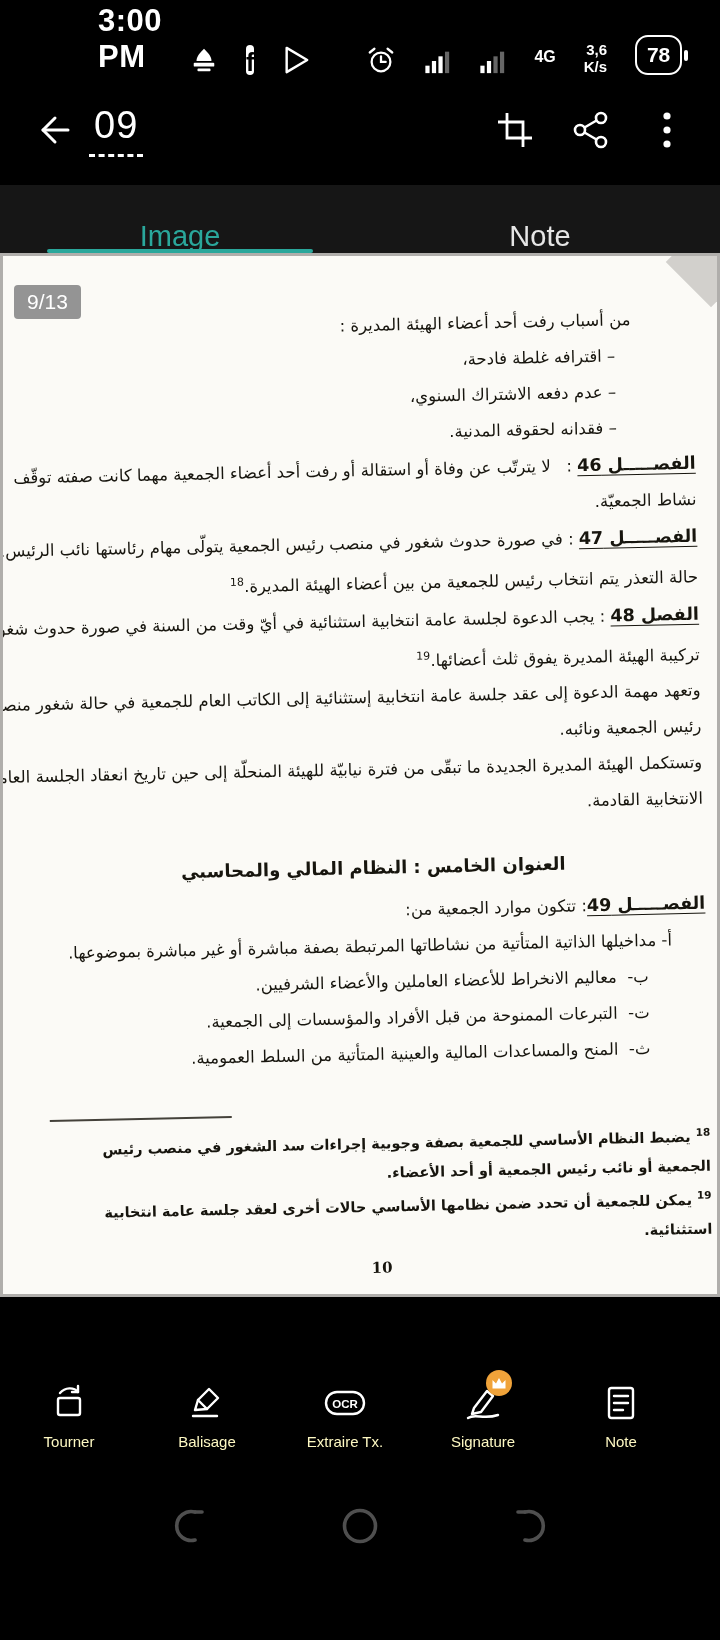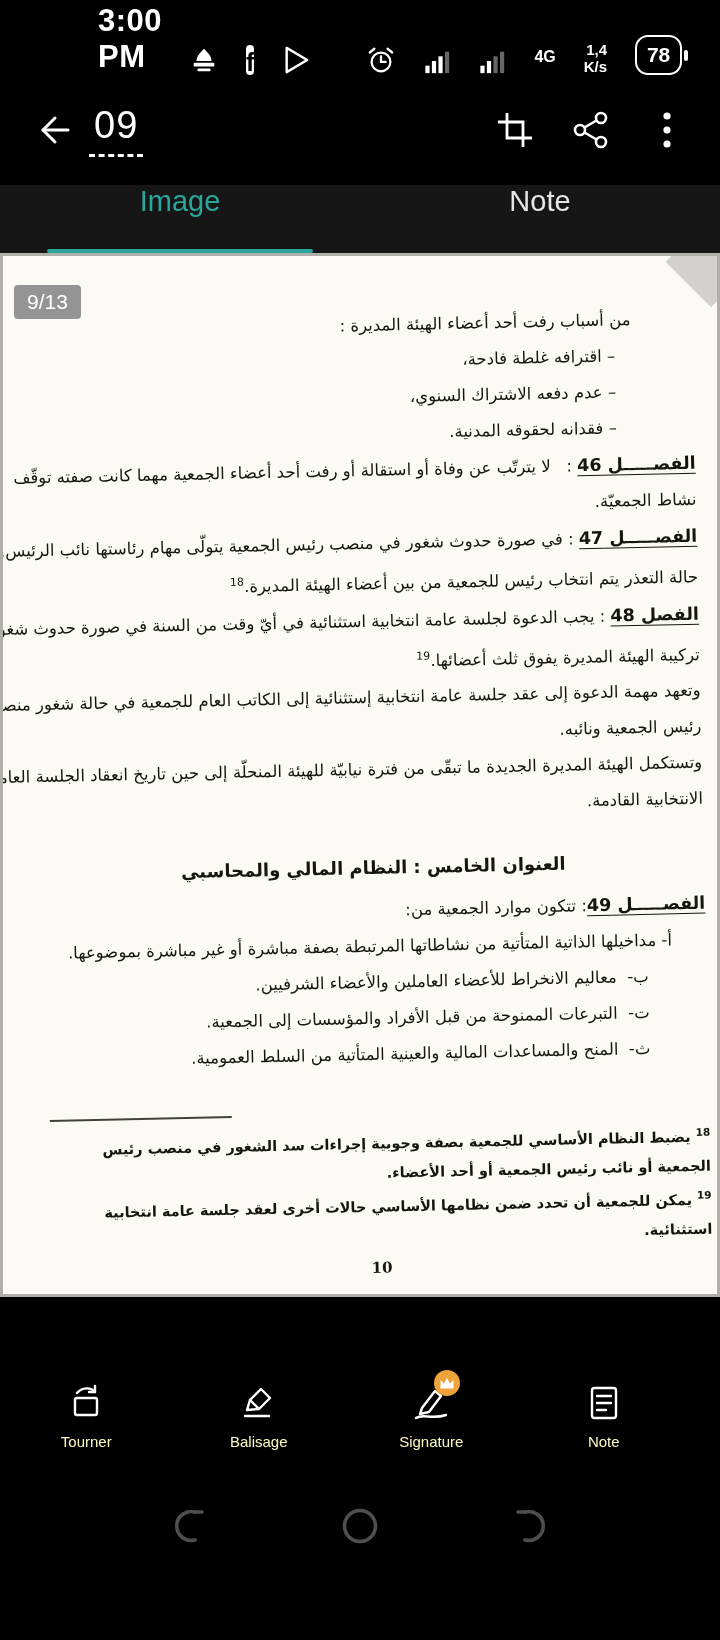--- a/index.html
+++ b/index.html
@@ -23,21 +23,21 @@
 
   
   .app-bar{height:110px;display:flex;align-items:center;padding:0 30px;color:#fff}
   .icon-btn{width:46px;height:46px;display:flex;align-items:center;justify-content:center}
   .doc-title{font-size:38px;margin-left:13px;border-bottom:3px dashed #fff;padding:0 5px 7px;letter-spacing:1px}
   .app-bar .spacer{flex:1}
   .app-bar .icon-btn.right{margin-left:30px}
 
   
   .tab-bar{height:68px;background:#161616;display:flex}
-  .tab{flex:1;display:flex;align-items:flex-start;justify-content:center;font-size:29px;color:#e6e6e6;position:relative}
+  .tab{flex:1;display:flex;align-items:flex-end;justify-content:center;font-size:29px;color:#e6e6e6;position:relative}
   .tab.active{color:#2aa79b}
   .tab-underline{position:absolute;bottom:0;left:13%;width:74%;height:4px;background:#2aa79b;border-radius:2px}
 
   
   .doc-area{height:1044px;background:#b0aeab;position:relative;padding:3px}
   .page{width:100%;height:100%;background:#fbfaf6;position:relative;overflow:hidden}
   .page::before{content:"";position:absolute;top:-26px;right:-26px;width:64px;height:64px;
                 background:#d2d0cc;transform:rotate(45deg)}
   .page-badge{position:absolute;top:32px;left:14px;background:#949494;color:#fff;font-size:21px;
               padding:5px 13px;border-radius:4px;z-index:5}
@@ -107,21 +107,21 @@
     <span class="sb-icon">
       <svg width="27" height="28" viewBox="0 0 28 30">
         <rect x="1" y="20" width="4.5" height="8" fill="#fff"></rect>
         <rect x="8" y="15" width="4.5" height="13" fill="#fff"></rect>
         <rect x="15" y="10" width="4.5" height="18" fill="#fff" opacity="0.4"></rect>
         <rect x="22" y="5" width="4.5" height="23" fill="#fff" opacity="0.4"></rect>
       </svg>
     </span>
     <span class="net-label">4G</span>
     <span class="speed">
-      <span>1,4</span>
+      <span>3,6</span>
       <span>K/s</span>
     </span>
     <span class="battery">
       <span class="battery-body">
           <span>78</span>
         </span>
       <span class="battery-nub"></span>
     </span>
   </div>
 
@@ -221,20 +221,29 @@
         <svg width="40" height="40" viewBox="0 0 40 40" fill="none" stroke="#fff" stroke-width="2.4" stroke-linecap="round" stroke-linejoin="round">
           <path d="M22 6 L31 15 L20 26 L11 17 Z"></path>
           <path d="M11 17 L8 27 L20 26"></path>
           <path d="M6 33 H30"></path>
         </svg>
       </span>
       <span class="tool-label">Balisage</span>
     </button>
     <button class="tool">
       <span class="tool-icon">
+        <svg width="44" height="40" viewBox="0 0 44 40" fill="none">
+          <rect x="3" y="9" width="38" height="22" rx="11" stroke="#fff" stroke-width="2.4"></rect>
+          <text x="22" y="24.5" text-anchor="middle" font-size="11.5" font-weight="bold" fill="#fff">OCR</text>
+        </svg>
+      </span>
+      <span class="tool-label">Extraire Tx.</span>
+    </button>
+    <button class="tool">
+      <span class="tool-icon">
         <svg width="40" height="40" viewBox="0 0 40 40" fill="none" stroke="#fff" stroke-width="2.4" stroke-linecap="round" stroke-linejoin="round">
           <path d="M11 25 L24 8 L30 13 L18 29 L9 31 Z"></path>
           <path d="M5 35 C12 30 20 37 35 32"></path>
         </svg>
         <span class="crown-badge">
           <svg width="16" height="13" viewBox="0 0 16 13">
             <path d="M1.5 11.5 L1.5 3 L5 6.5 L8 1 L11 6.5 L14.5 3 L14.5 11.5 Z" fill="#fff"></path>
           </svg>
         </span>
       </span>

